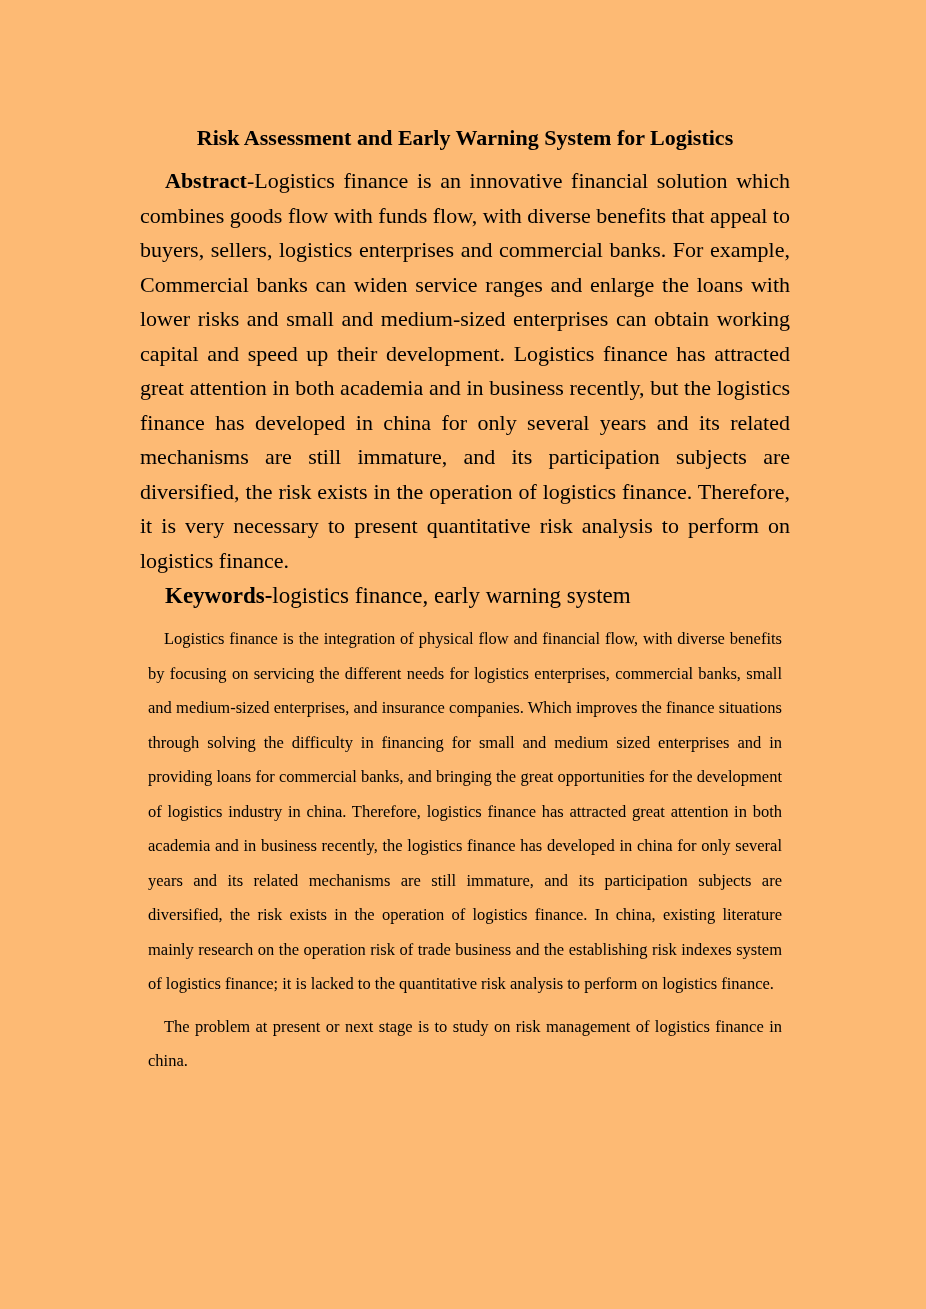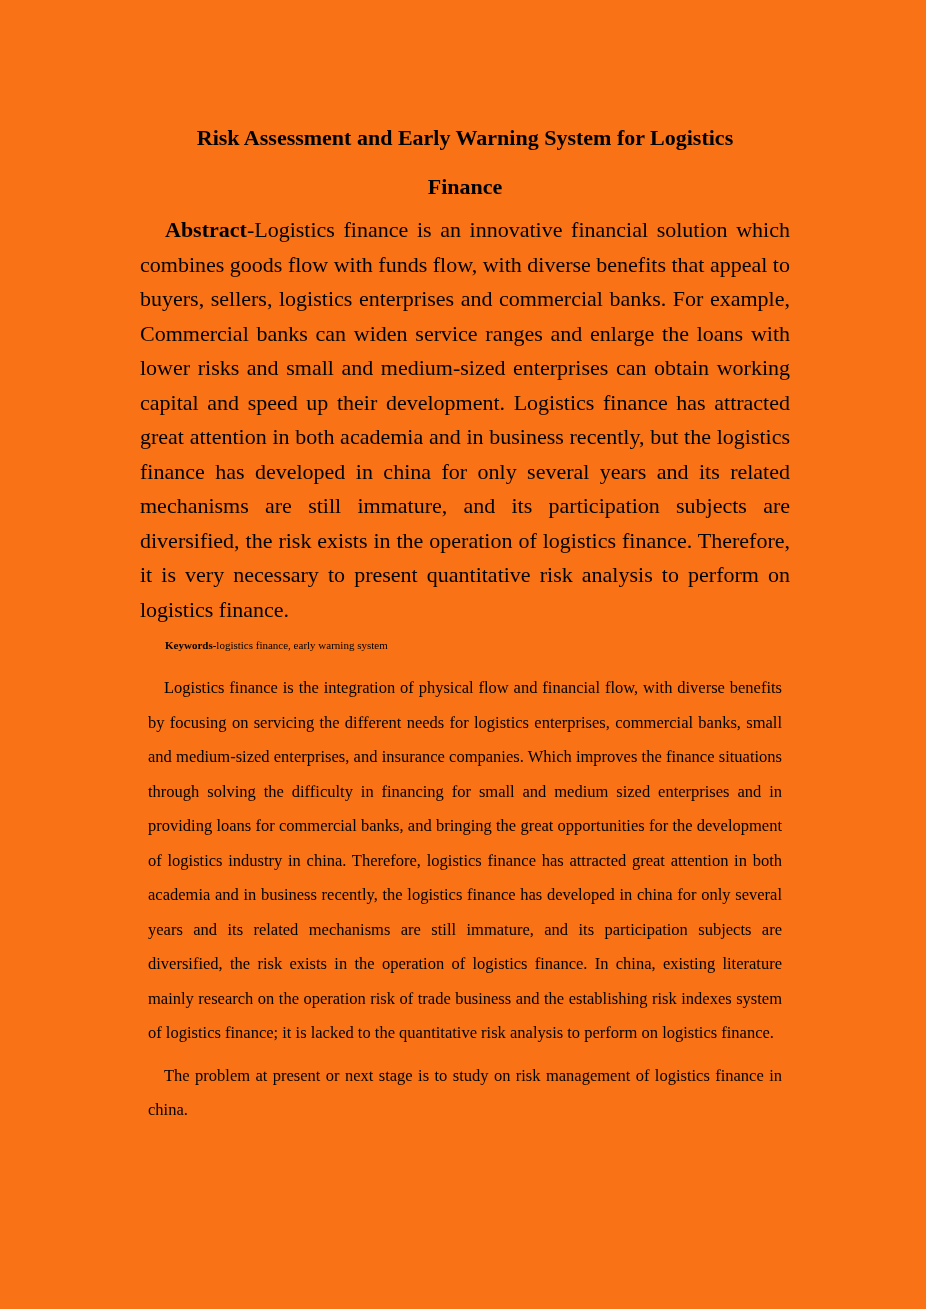--- a/index.html
+++ b/index.html
@@ -11,21 +11,21 @@
     width: 926px;
     height: 1309px;
     overflow: hidden;
     font-family: "Liberation Serif", "DejaVu Serif", serif;
     color: #000000;
   }
   .page {
     position: relative;
     width: 926px;
     height: 1309px;
-    background: #f97316;
+    background: #fdba74;
   }
   .content {
     position: absolute;
     left: 140px;
     top: 0;
     width: 650px;
   }
   .doc-title {
     margin: 113px 0 0 0;
     text-align: center;
@@ -41,21 +41,21 @@
     font-size: 22px;
     line-height: 34.5px;
     text-align: justify;
     text-indent: 25px;
   }
   p.abstract .run-in-label {
     font-weight: bold;
   }
   p.keywords {
     margin: 0;
-    font-size: 11px;
+    font-size: 23px;
     line-height: 36px;
     text-indent: 25px;
     text-align: left;
   }
   p.keywords .run-in-label {
     font-weight: bold;
   }
   h2.section-heading {
     margin: 32px 0 6px 0;
     font-size: 19px;
@@ -71,21 +71,20 @@
   }
 </style>
 </head>
 <body>
 
 <div class="page">
   <div class="content">
 
     <h1 class="doc-title">
       <span class="title-line">Risk Assessment and Early Warning System for Logistics</span>
-      <span class="title-line">Finance</span>
     </h1>
 
     <p class="abstract"><span class="run-in-label">Abstract</span><span>-</span><span>Logistics finance is an innovative financial solution which combines goods flow with funds flow, with diverse benefits that appeal to buyers, sellers, logistics enterprises and commercial banks. For example, Commercial banks can widen service ranges and enlarge the loans with lower risks and small and medium-sized enterprises can obtain working capital and speed up their development. Logistics finance has attracted great attention in both academia and in business recently, but the logistics finance has developed in china for only several years and its related mechanisms are still immature, and its participation subjects are diversified, the risk exists in the operation of logistics finance. Therefore, it is very necessary to present quantitative risk analysis to perform on logistics finance.</span></p>
 
     <p class="keywords"><span class="run-in-label">Keywords-</span><span>logistics finance, early warning system</span></p>
 
 
     <p class="body-para">Logistics finance is the integration of physical flow and financial flow, with diverse benefits by focusing on servicing the different needs for logistics enterprises, commercial banks, small and medium-sized enterprises, and insurance companies. Which improves the finance situations through solving the difficulty in financing for small and medium sized enterprises and in providing loans for commercial banks, and bringing the great opportunities for the development of logistics industry in china. Therefore, logistics finance has attracted great attention in both academia and in business recently, the logistics finance has developed in china for only several years and its related mechanisms are still immature, and its participation subjects are diversified, the risk exists in the operation of logistics finance. In china, existing literature mainly research on the operation risk of trade business and the establishing risk indexes system of logistics finance; it is lacked to the quantitative risk analysis to perform on logistics finance.</p>
 
     <p class="body-para">The problem at present or next stage is to study on risk management of logistics finance in china.</p>

